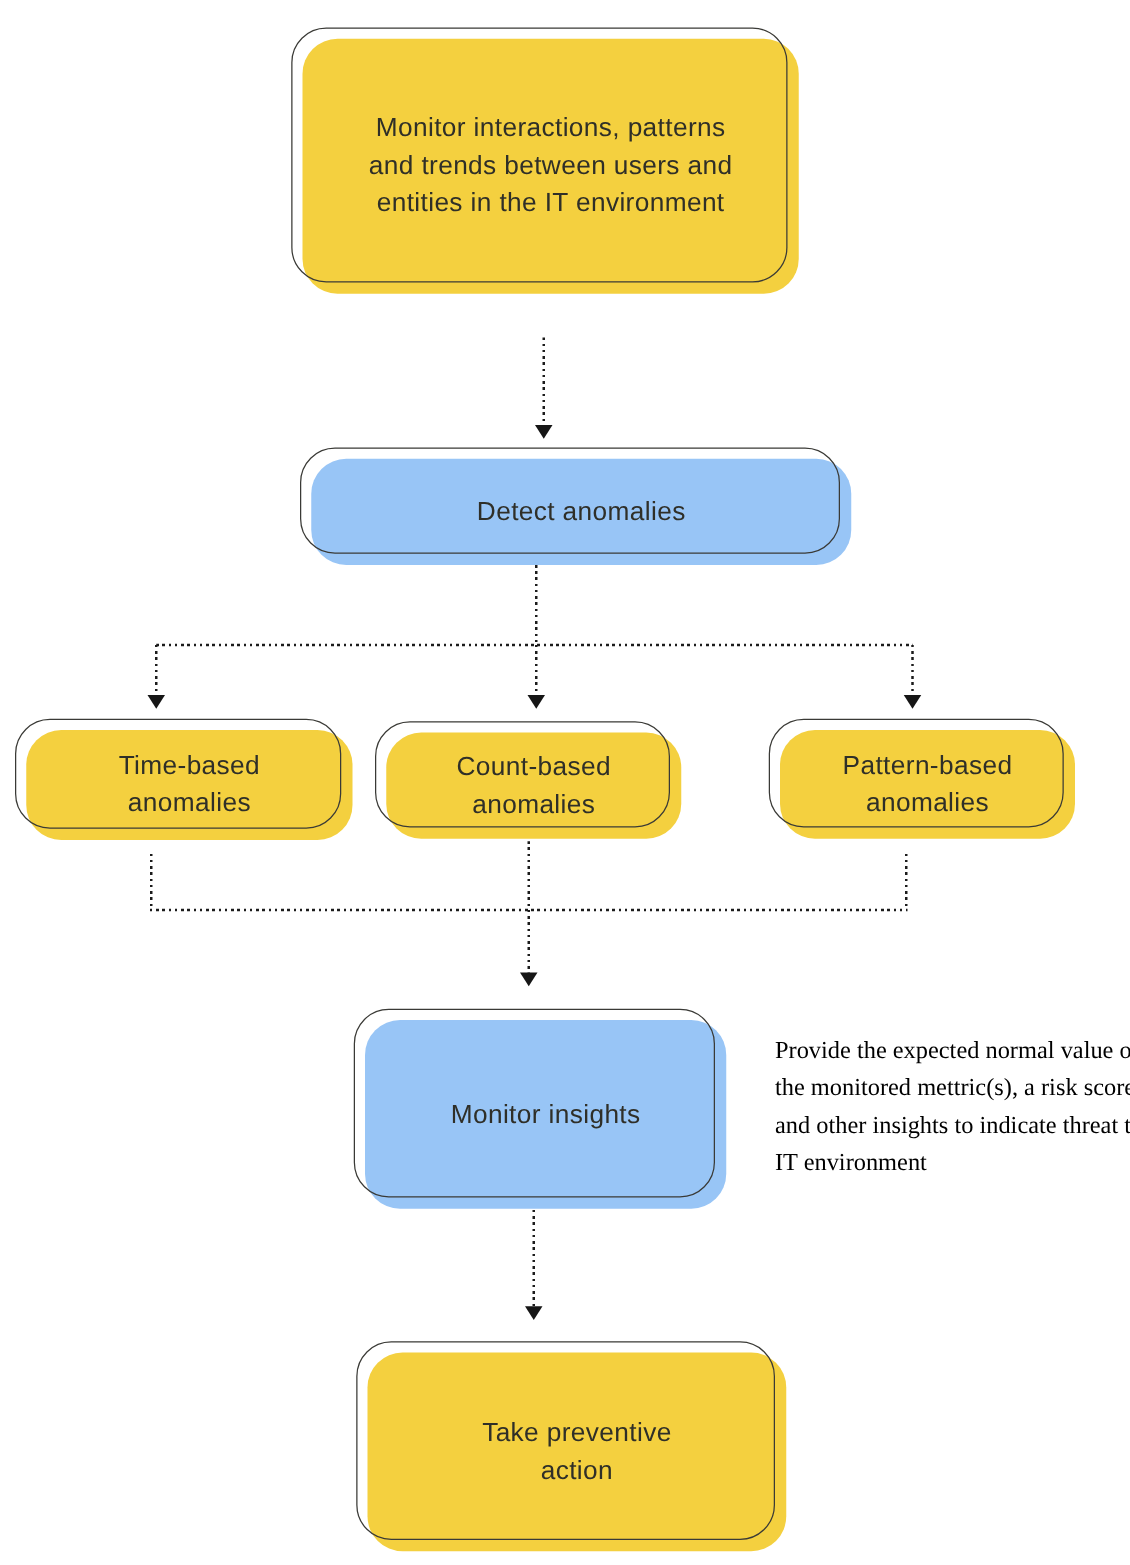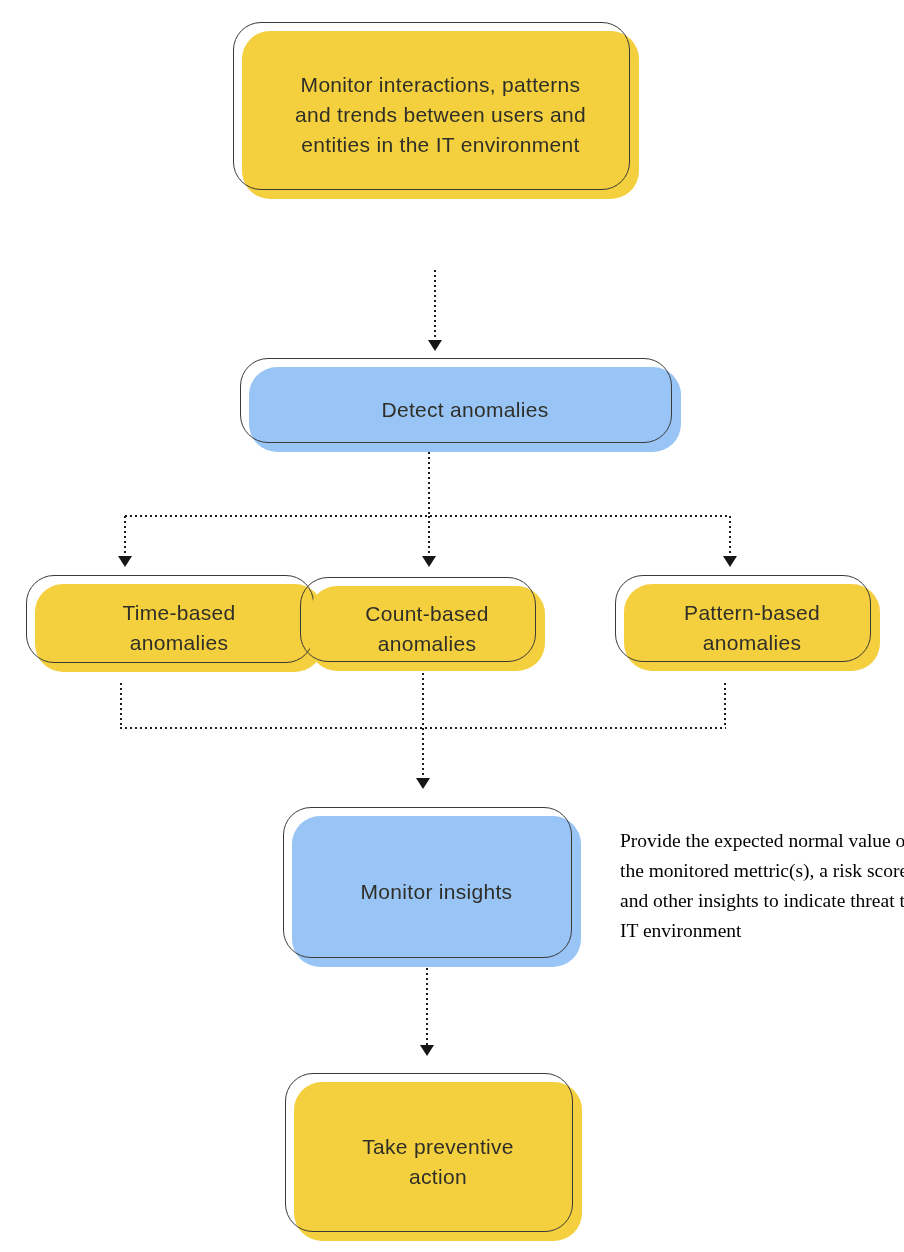--- a/index.html
+++ b/index.html
@@ -66,21 +66,21 @@
     line-height: 30px;
     color: #000000;
     text-align: left;
   }
 </style>
 </head>
 <body>
 
 <div class="canvas">
 
-  <div class="node" style="left:233px; top:22px; width:397px; height:168px;">
+  <div class="node" style="left:233px; top:22px; width:397px; height:204px;">
     <div class="node-fill" style="background-color: rgb(244, 208, 63);"></div>
     <div class="node-outline"></div>
     <div class="node-label">
         <span style="max-width:308px;">Monitor interactions, patterns and trends between users and entities in the IT environment</span>
       </div>
   </div>
 
   <div class="vdot" style="left:434px; top:270px; height:70px;"></div>
   <div class="ahead" style="left:428px; top:340px;"></div>
 
@@ -94,37 +94,37 @@
 
   <div class="vdot" style="left:428px; top:452px; height:64px;"></div>
   <div class="hdot" style="left:125px; top:515px; width:605px;"></div>
   <div class="vdot" style="left:124px; top:516px; height:40px;"></div>
   <div class="ahead" style="left:118px; top:556px;"></div>
   <div class="vdot" style="left:428px; top:516px; height:40px;"></div>
   <div class="ahead" style="left:422px; top:556px;"></div>
   <div class="vdot" style="left:729px; top:516px; height:40px;"></div>
   <div class="ahead" style="left:723px; top:556px;"></div>
 
-  <div class="node" style="left:26px; top:575px; width:288px; height:88px;">
+  <div class="node" style="left:12px; top:575px; width:261px; height:88px;">
     <div class="node-fill" style="background-color: rgb(244, 208, 63);"></div>
     <div class="node-outline"></div>
     <div class="node-label">
         <span style="max-width:170px;">Time-based anomalies</span>
       </div>
   </div>
 
   <div class="node" style="left:300px; top:577px; width:236px; height:85px;">
     <div class="node-fill" style="background-color: rgb(244, 208, 63);"></div>
     <div class="node-outline"></div>
     <div class="node-label">
         <span style="max-width:170px;">Count-based anomalies</span>
       </div>
   </div>
 
-  <div class="node" style="left:615px; top:575px; width:256px; height:87px;">
+  <div class="node" style="left:615px; top:575px; width:236px; height:87px;">
     <div class="node-fill" style="background-color: rgb(244, 208, 63);"></div>
     <div class="node-outline"></div>
     <div class="node-label">
         <span style="max-width:180px;">Pattern-based anomalies</span>
       </div>
   </div>
 
   <div class="vdot" style="left:120px; top:683px; height:45px;"></div>
   <div class="vdot" style="left:422px; top:673px; height:55px;"></div>
   <div class="vdot" style="left:724px; top:683px; height:45px;"></div>
@@ -138,21 +138,21 @@
     <div class="node-label">
         <span>Monitor insights</span>
       </div>
   </div>
 
   <div class="annotation">Provide the expected normal value of the monitored mettric(s), a risk score and other insights to indicate threat to IT environment</div>
 
   <div class="vdot" style="left:426px; top:968px; height:77px;"></div>
   <div class="ahead" style="left:420px; top:1045px;"></div>
 
-  <div class="node" style="left:285px; top:1073px; width:288px; height:159px;">
+  <div class="node" style="left:285px; top:1073px; width:288px; height:159px;padding-left:47px;">
     <div class="node-fill" style="background-color: rgb(244, 208, 63);"></div>
     <div class="node-outline"></div>
     <div class="node-label">
         <span style="max-width:205px;">Take preventive action</span>
       </div>
   </div>
 
 </div>
 
 </body></html>

